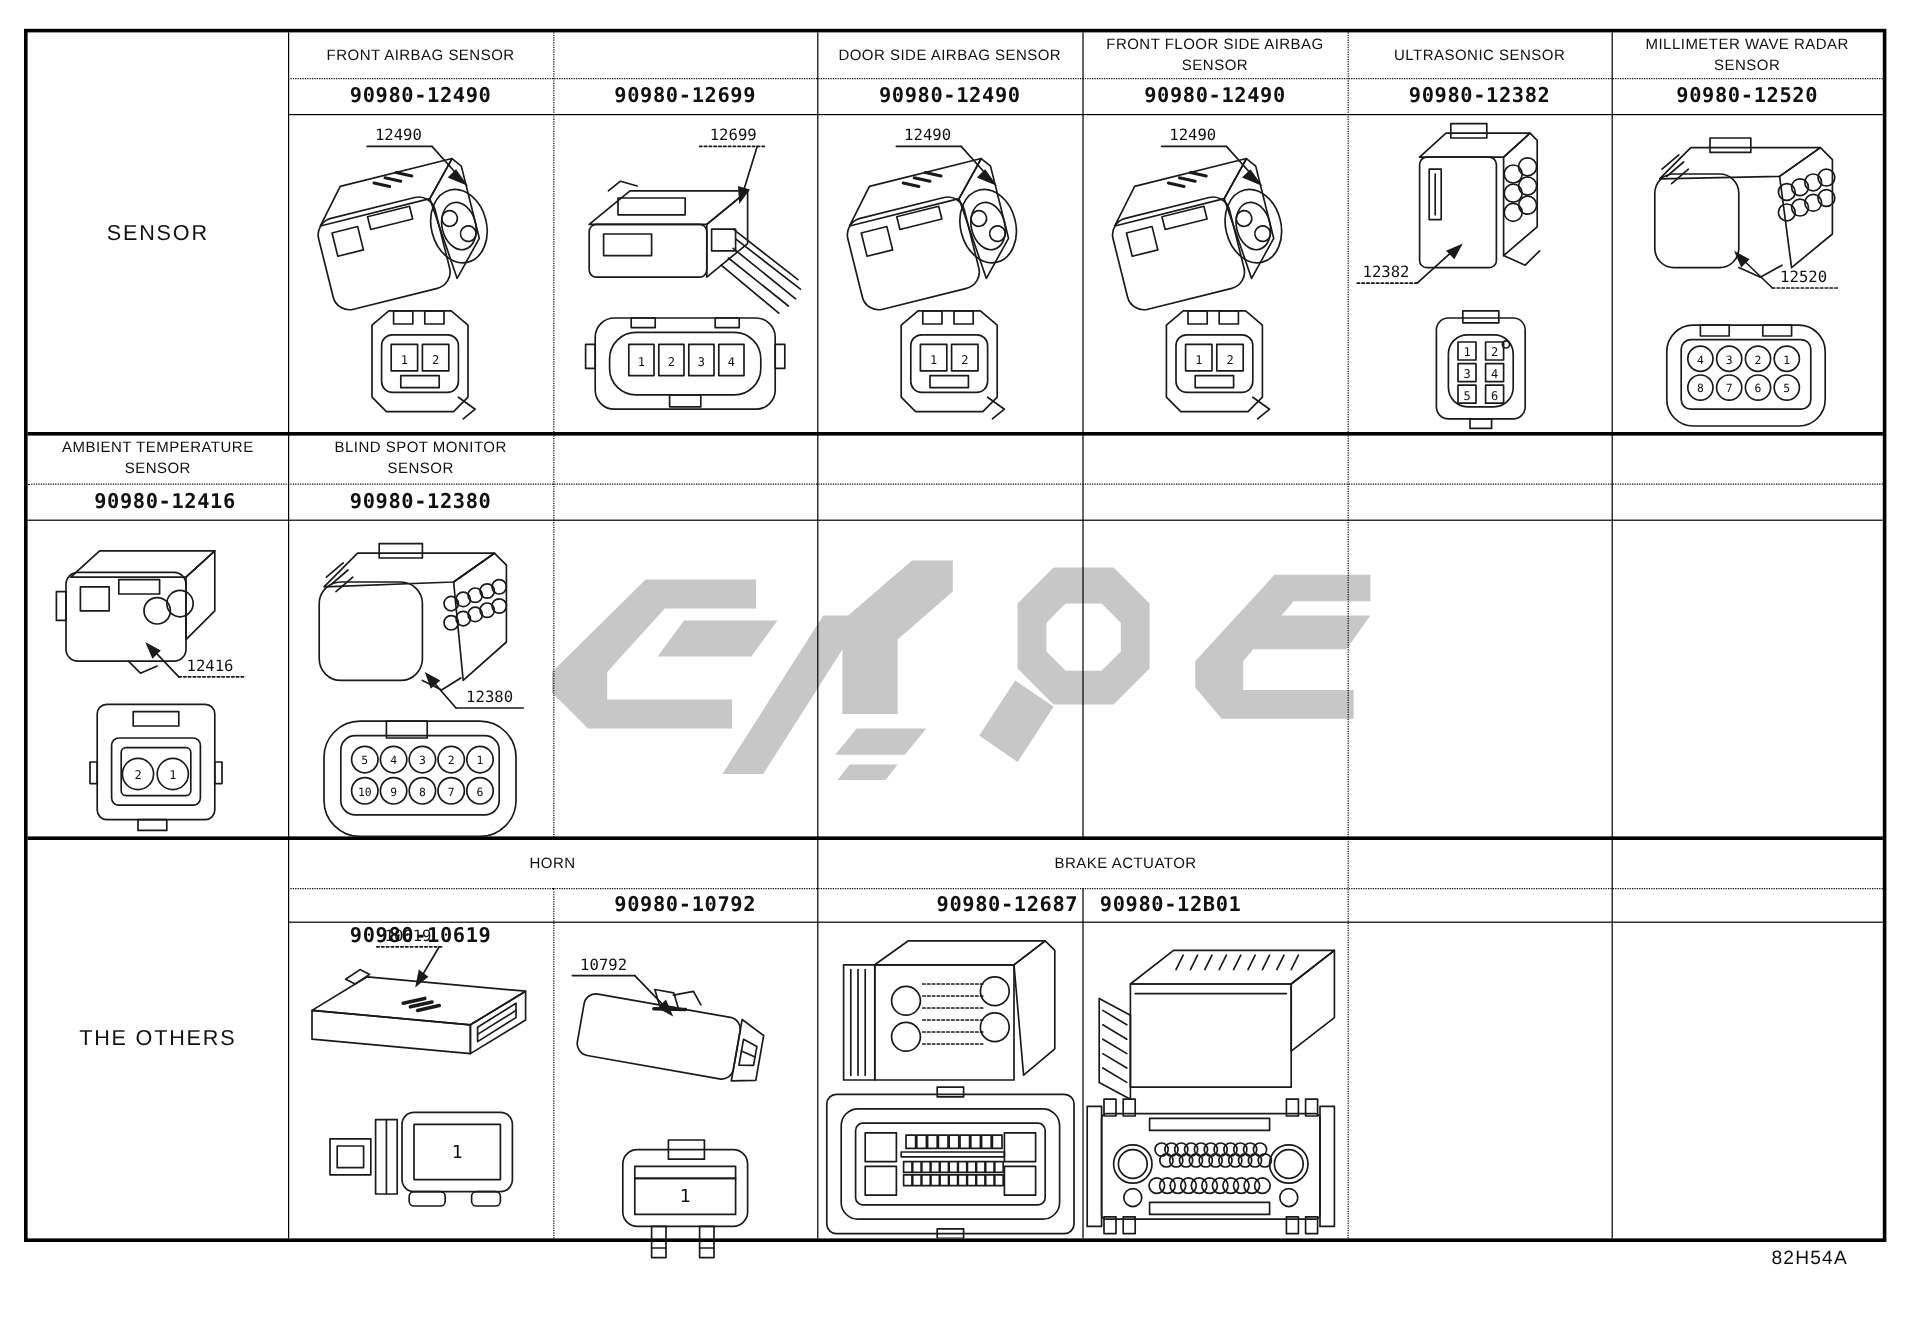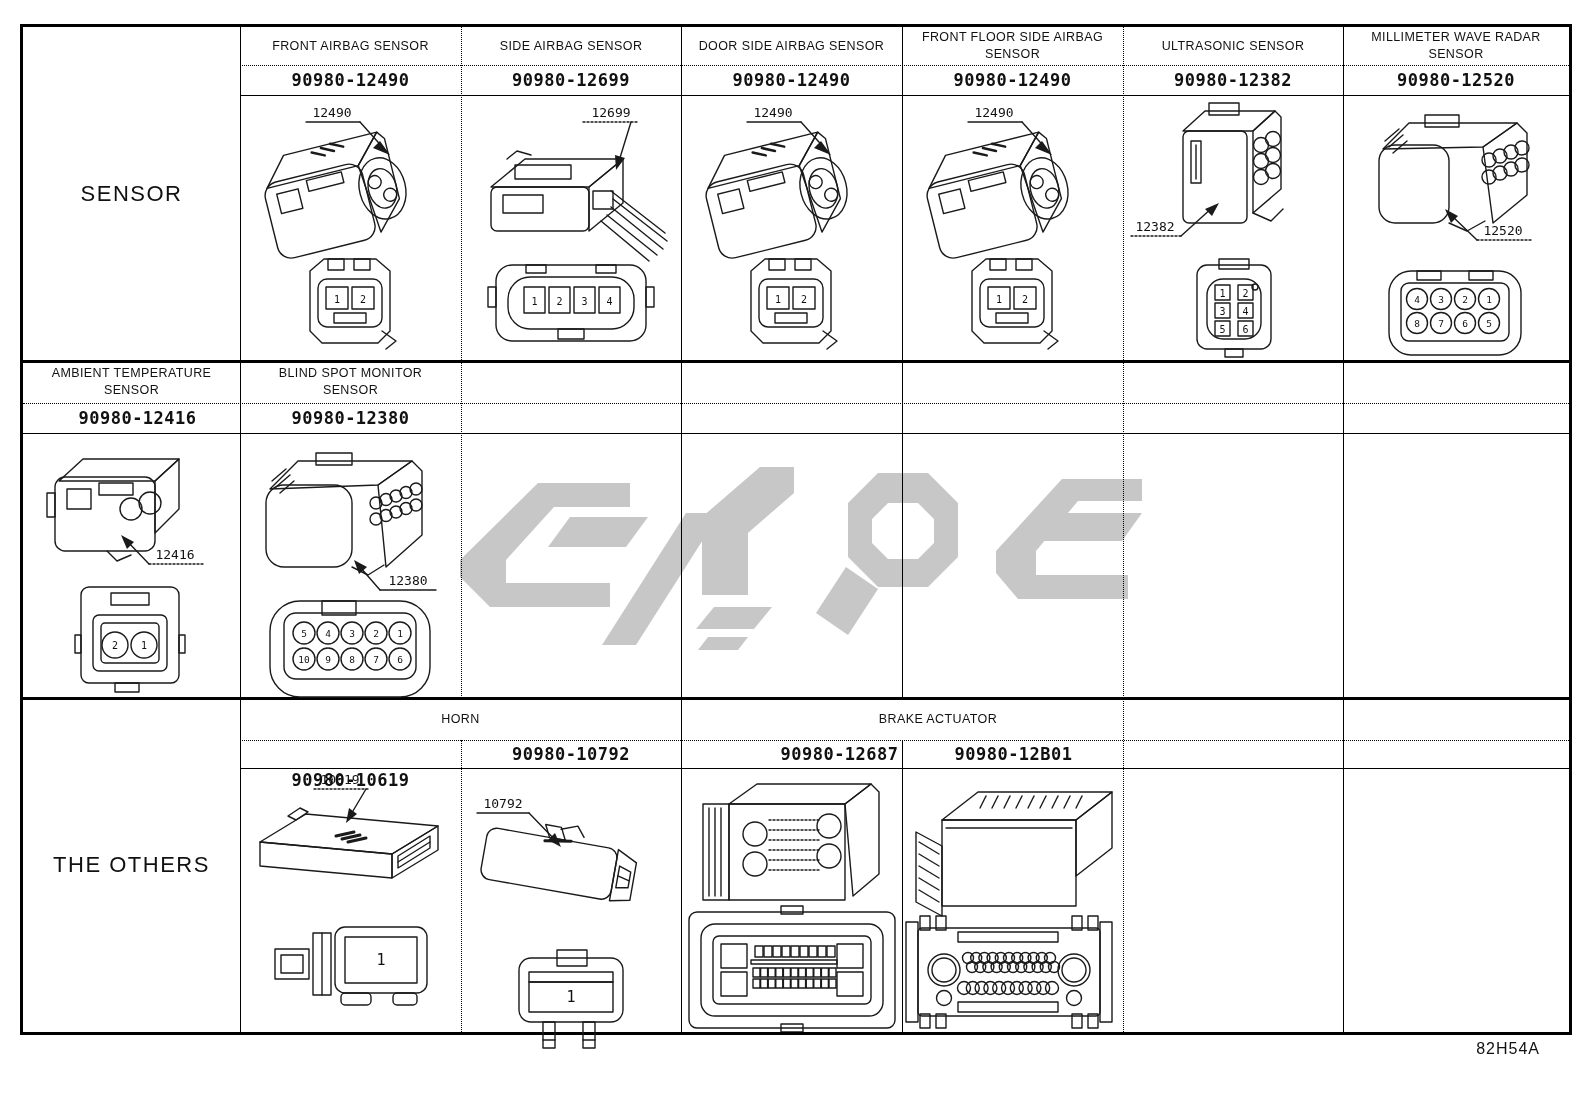--- a/index.html
+++ b/index.html
@@ -13,21 +13,21 @@
   .hl.dot{border-top:1.5px dotted #000;}
   .hl.thin{border-top:1.5px solid #000;}
   .hl.thick{border-top:3px solid #000;}
   .vl{width:0;}
   .vl.dot{border-left:1.5px dotted #000;}
   .vl.solid{border-left:1.5px solid #000;}
   .cell{position:absolute;display:flex;align-items:center;justify-content:center;
         text-align:center;box-sizing:border-box;z-index:4;}
   .hdr{font-size:12.5px;letter-spacing:.4px;line-height:1.35;padding:0 10px;}
   .part{font-family:"DejaVu Sans Mono",monospace;font-weight:bold;font-size:17px;letter-spacing:.5px;}
-  .rowlabel{font-size:22px;letter-spacing:1.5px;}
+  .rowlabel{font-size:18px;letter-spacing:1.5px;}
   .corner{position:absolute;left:1380px;top:1040px;width:160px;text-align:right;
           font-size:16px;letter-spacing:1px;z-index:4;}
   svg{display:block;}
   .ln{stroke:#1a1a1a;fill:none;stroke-width:1.4;stroke-linejoin:round;stroke-linecap:round;}
   .fl{fill:#1a1a1a;stroke:none;}
   .lnd{stroke-dasharray:2 2;}
   .co{font-family:"DejaVu Sans Mono",monospace;font-size:13px;fill:#111;text-anchor:middle;stroke:none;}
   .pin{font-family:"DejaVu Sans Mono",monospace;font-size:10px;fill:#111;text-anchor:middle;stroke:none;}
   .pin9{font-size:9.5px;}
   .pinlg{font-size:15px;}
@@ -69,21 +69,20 @@
     <div class="vl solid" style="left:658px;top:0;bottom:0;"></div>
     <div class="vl solid" style="left:879px;top:0;height:671px;"></div>
     <div class="vl solid" style="left:879px;top:713px;bottom:0;"></div>
     <div class="vl dot" style="left:1100px;top:0;bottom:0;"></div>
     <div class="vl solid" style="left:1320px;top:0;bottom:0;"></div>
 
     <div class="cell rowlabel" style="left:0;top:0;width:217px;height:334px;">SENSOR</div>
     <div class="cell rowlabel" style="left:0;top:671px;width:217px;height:334px;">THE OTHERS</div>
 
     <div class="cell hdr" style="left:217px;top:0;width:221px;height:38px;">FRONT AIRBAG SENSOR</div>
-    <div class="cell hdr" style="left:438px;top:0;width:220px;height:38px;">SIDE AIRBAG SENSOR</div>
     <div class="cell hdr" style="left:658px;top:0;width:221px;height:38px;">DOOR SIDE AIRBAG SENSOR</div>
     <div class="cell hdr" style="left:879px;top:0;width:221px;height:38px;">FRONT FLOOR SIDE AIRBAG SENSOR</div>
     <div class="cell hdr" style="left:1100px;top:0;width:220px;height:38px;">ULTRASONIC SENSOR</div>
     <div class="cell hdr" style="left:1320px;top:0;width:226px;height:38px;">MILLIMETER WAVE RADAR SENSOR</div>
 
     <div class="cell part" style="left:217px;top:38px;width:221px;height:30px;">90980-12490</div>
     <div class="cell part" style="left:438px;top:38px;width:220px;height:30px;">90980-12699</div>
     <div class="cell part" style="left:658px;top:38px;width:221px;height:30px;">90980-12490</div>
     <div class="cell part" style="left:879px;top:38px;width:221px;height:30px;">90980-12490</div>
     <div class="cell part" style="left:1100px;top:38px;width:220px;height:30px;">90980-12382</div>
@@ -416,21 +415,21 @@
           <text class="pin pin9" x="130" y="72">6</text>
         </g>
       </svg>
     </div>
 
     <div class="cell hdr" style="left:217px;top:671px;width:441px;height:42px;">HORN</div>
     <div class="cell hdr" style="left:658px;top:671px;width:442px;height:42px;margin-left:36px;">BRAKE ACTUATOR</div>
     <div class="cell part" style="left:217px;top:713px;width:221px;height:28px;margin-top:26px;">90980-10619</div>
     <div class="cell part" style="left:438px;top:713px;width:220px;height:28px;">90980-10792</div>
     <div class="cell part" style="left:658px;top:713px;width:221px;height:28px;margin-left:48px;">90980-12687</div>
-    <div class="cell part" style="left:880px;top:713px;width:221px;height:28px;">90980-12B01</div>
+    <div class="cell part" style="left:842px;top:713px;width:221px;height:28px;">90980-12B01</div>
 
     <div class="cell" style="left:217px;top:741px;width:221px;height:264px;">
       <svg width="221" height="264" viewBox="0 0 221 264">
         <text class="co" x="100" y="16">10619</text>
         <line class="ln lnd" x1="74" y1="21" x2="128" y2="21"></line>
         <line class="ln" x1="126" y1="21" x2="110" y2="48"></line>
         <polygon class="fl" points="106,55 109,40 117,46"></polygon>
         <g class="ln" transform="translate(20,38)">
           <polygon points="0,36 46,8 178,20 132,48"></polygon>
           <polygon points="0,36 0,60 132,72 132,48"></polygon>

